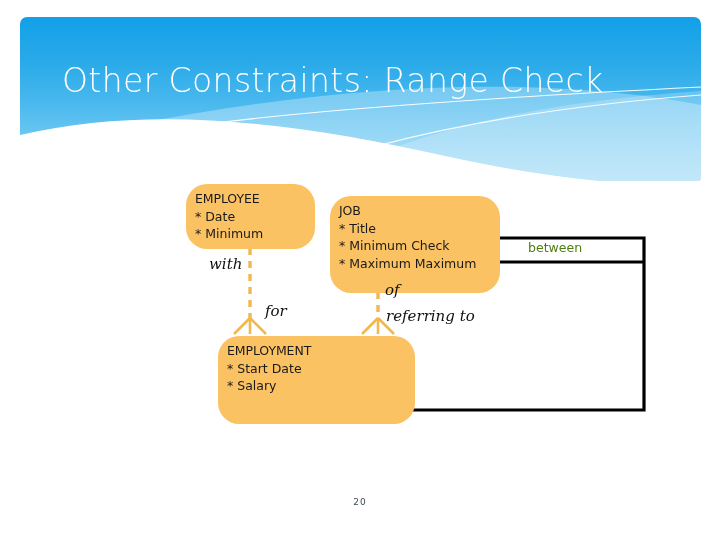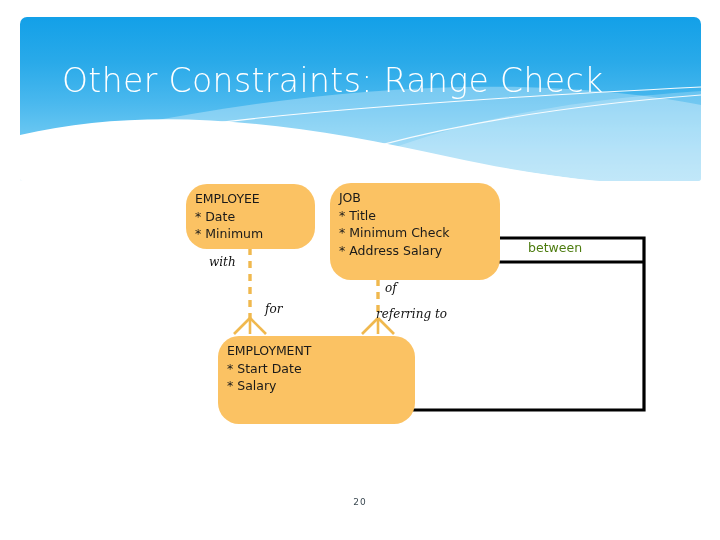--- a/index.html
+++ b/index.html
@@ -84,36 +84,36 @@
     z-index: 3;
   }
   .entity .ename {
     letter-spacing: -0.1px;
   }
   .entity .attr {
     white-space: nowrap;
   }
 
   #box-employee   { left: 186px; top: 184px; width: 129px; height: 65px; }
-  #box-job        { left: 330px; top: 183px; width: 170px; height: 97px; }
+  #box-job        { left: 330px; top: 196px; width: 170px; height: 97px; }
   #box-employment { left: 218px; top: 336px; width: 197px; height: 88px; }
 
   .rel-label {
     position: absolute;
     font-family: "DejaVu Serif", serif;
     font-style: italic;
-    font-size: 12px;
+    font-size: 15px;
     color: #111111;
     white-space: nowrap;
     z-index: 4;
   }
   #lbl-with        { left: 209px; top: 255px; }
   #lbl-for         { left: 265px; top: 302px; }
   #lbl-of          { left: 385px; top: 281px; }
-  #lbl-referring   { left: 376px; top: 307px; }
+  #lbl-referring   { left: 386px; top: 307px; }
 
   #lbl-between {
     position: absolute;
     left: 524px;
     top: 240px;
     font-family: "DejaVu Sans", sans-serif;
     font-size: 12.5px;
     color: #4d7c0f;
     white-space: nowrap;
     background: #ffffff;
@@ -179,21 +179,21 @@
   <div class="entity" id="box-employee">
     <div class="ename">EMPLOYEE</div>
     <div class="attr">* Date</div>
     <div class="attr">* Minimum</div>
   </div>
 
   <div class="entity" id="box-job">
     <div class="ename">JOB</div>
     <div class="attr">* Title</div>
     <div class="attr">* Minimum Check</div>
-    <div class="attr">* Address Salary</div>
+    <div class="attr">* Maximum Maximum</div>
   </div>
 
   <div class="entity" id="box-employment">
     <div class="ename">EMPLOYMENT</div>
     <div class="attr">* Start Date</div>
     <div class="attr">* Salary</div>
   </div>
 
   <div class="rel-label" id="lbl-with">with</div>
   <div class="rel-label" id="lbl-for">for</div>

